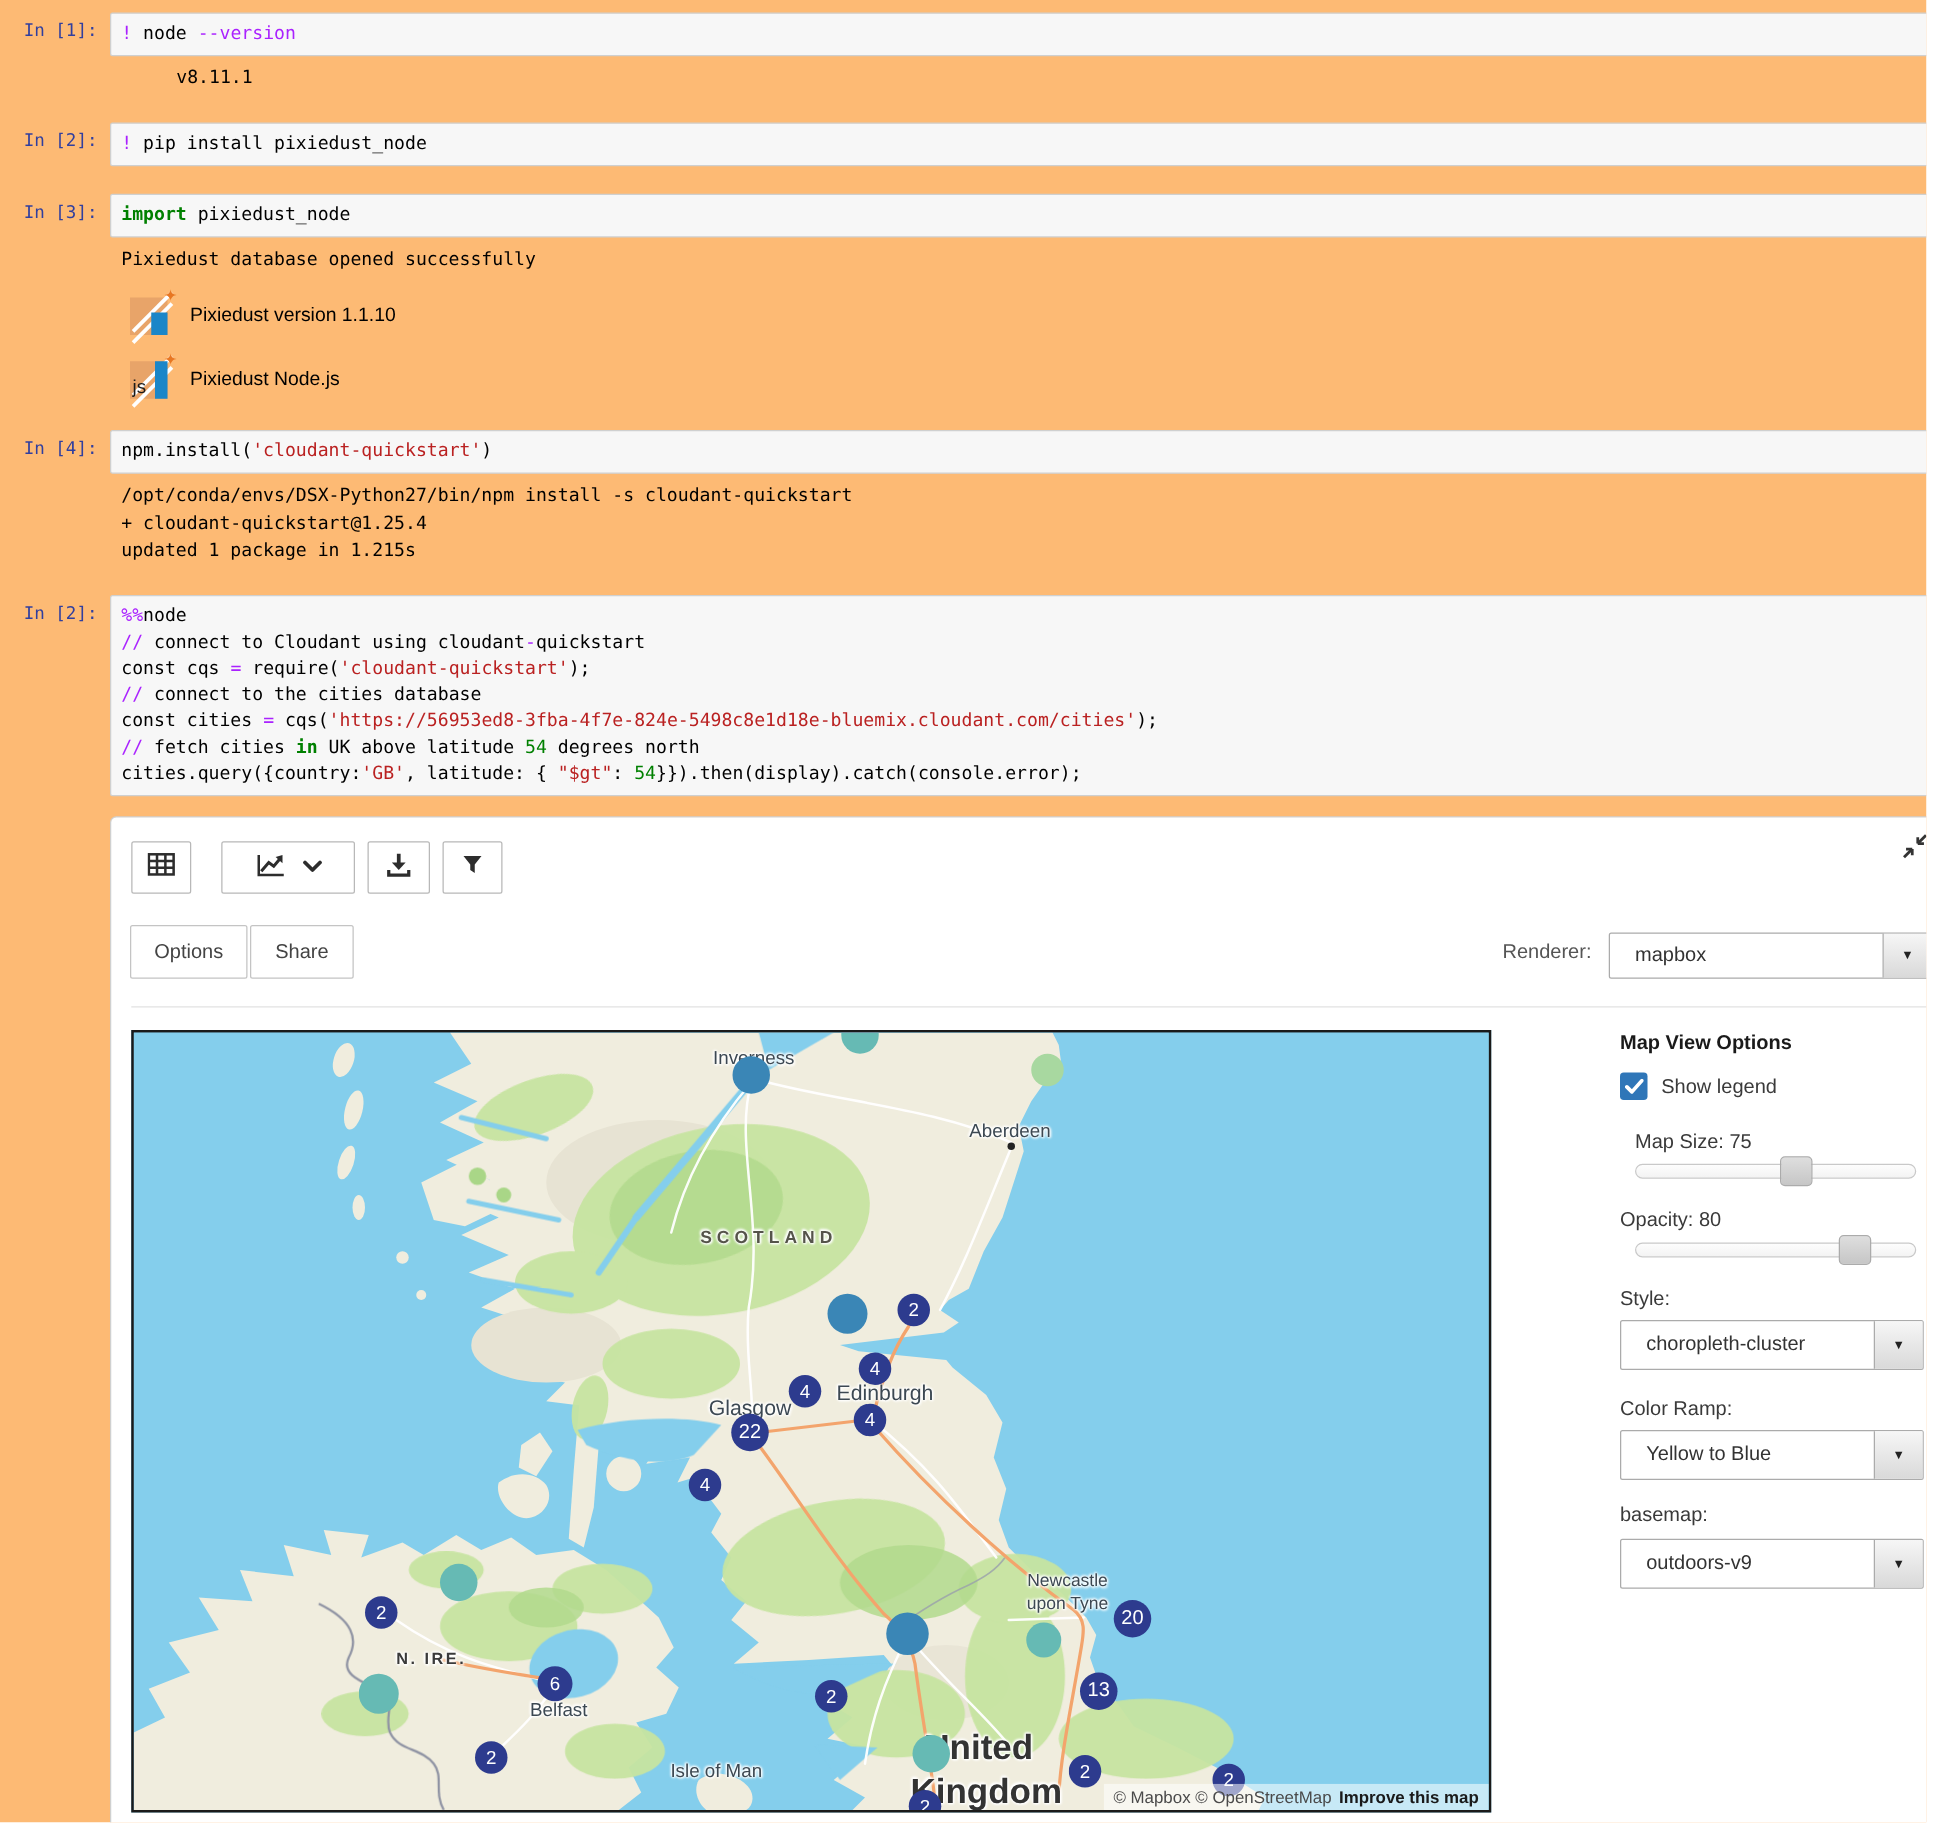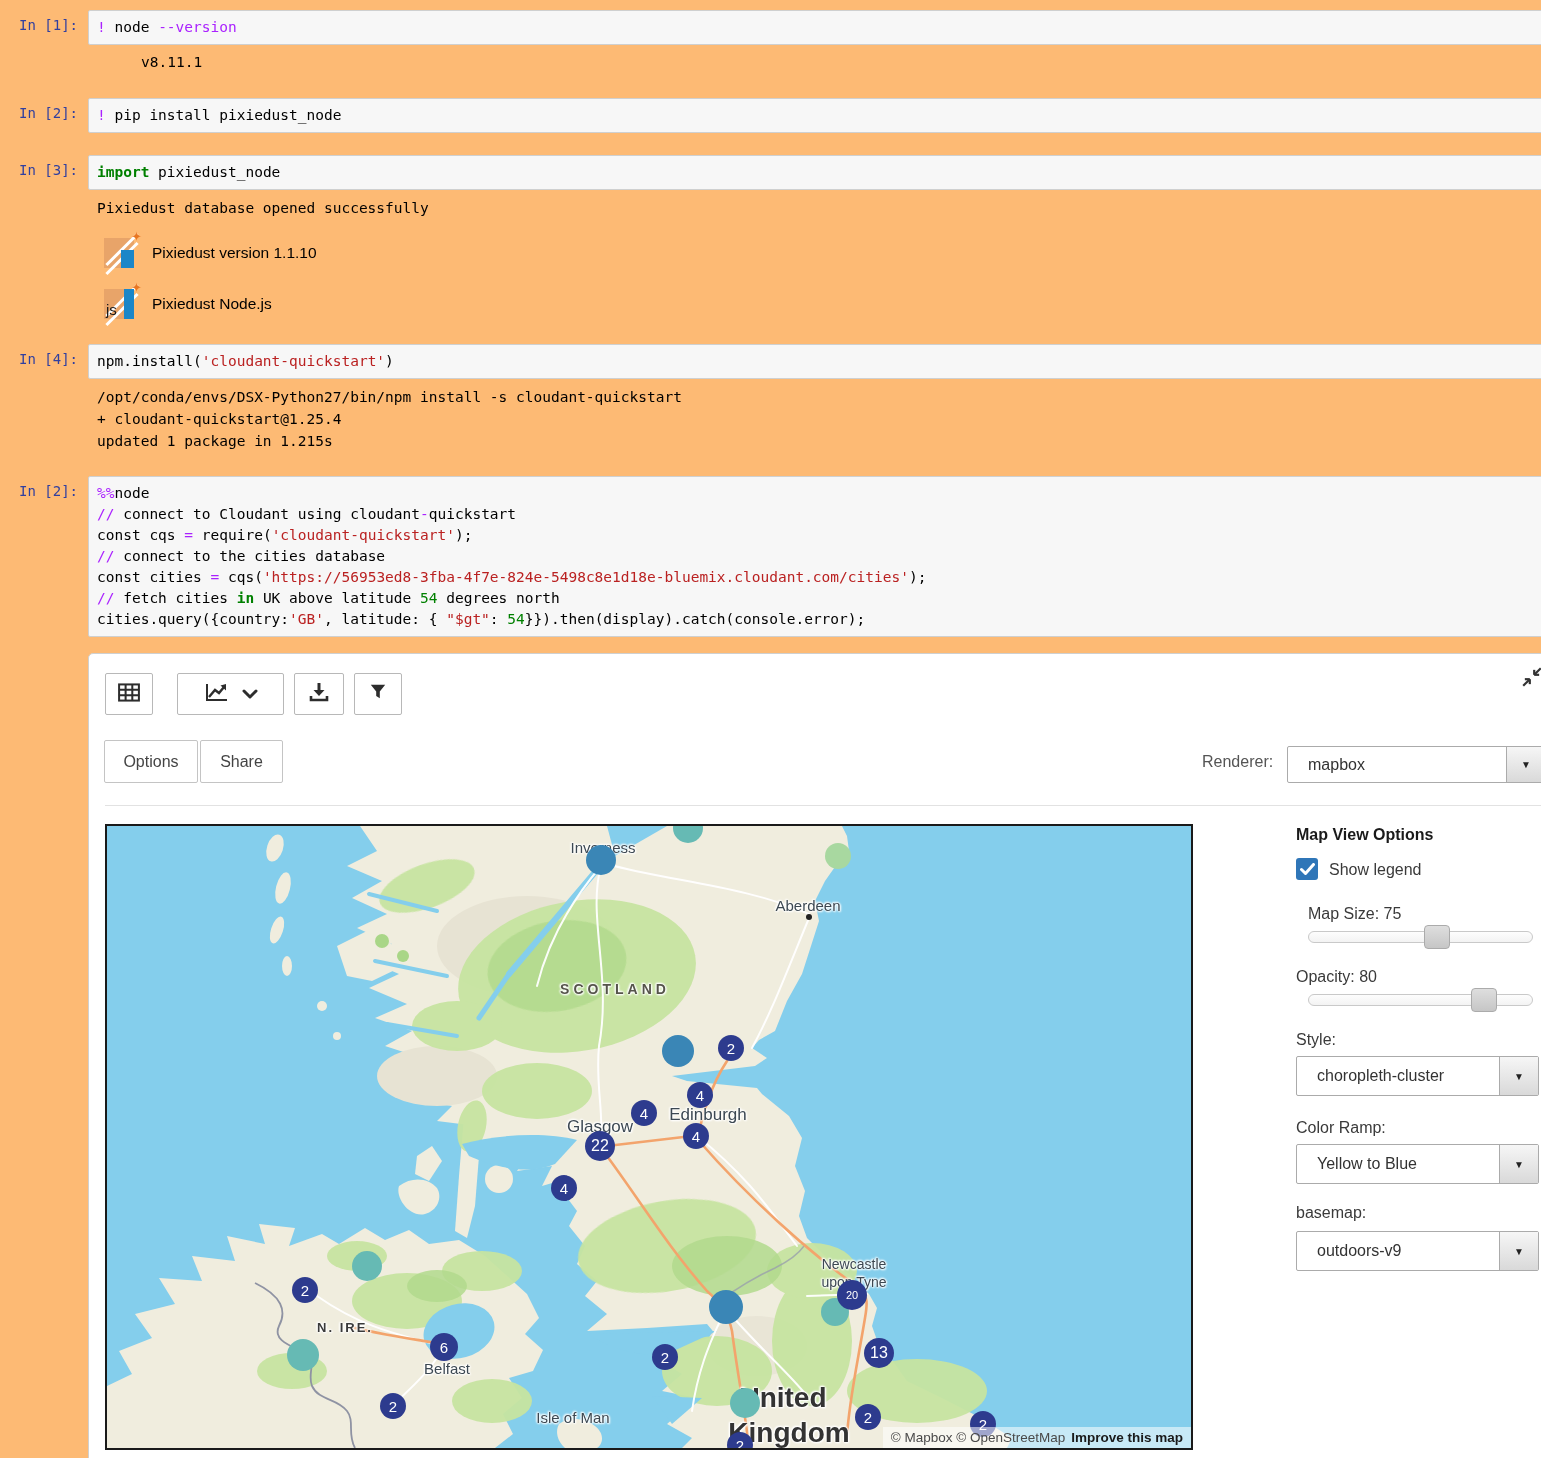--- a/index.html
+++ b/index.html
@@ -319,21 +319,21 @@
           <div class="marker" style="left: 589px; top: 310px; width: 26px; height: 26px; background: rgb(45, 59, 142);">4</div>
           <div class="marker" style="left: 493px; top: 320px; width: 30px; height: 30px; background: rgb(45, 59, 142); font-size: 16px;">22</div>
           <div class="marker" style="left: 457px; top: 362px; width: 26px; height: 26px; background: rgb(45, 59, 142);">4</div>
           <div class="marker" style="left: 260px; top: 440px; width: 30px; height: 30px; background: rgb(102, 186, 180);"></div>
           <div class="marker" style="left: 198px; top: 464px; width: 26px; height: 26px; background: rgb(45, 59, 142);">2</div>
           <div class="marker" style="left: 196px; top: 529px; width: 32px; height: 32px; background: rgb(102, 186, 180);"></div>
           <div class="marker" style="left: 337px; top: 521px; width: 28px; height: 28px; background: rgb(45, 59, 142);">6</div>
           <div class="marker" style="left: 286px; top: 580px; width: 26px; height: 26px; background: rgb(45, 59, 142);">2</div>
           <div class="marker" style="left: 619px; top: 481px; width: 34px; height: 34px; background: rgb(58, 134, 182);"></div>
           <div class="marker" style="left: 728px; top: 486px; width: 28px; height: 28px; background: rgb(102, 186, 180);"></div>
-          <div class="marker" style="left: 745px; top: 469px; width: 30px; height: 30px; background: rgb(45, 59, 142); font-size: 11px;">20</div>
+          <div class="marker" style="left: 799px; top: 469px; width: 30px; height: 30px; background: rgb(45, 59, 142); font-size: 16px;">20</div>
           <div class="marker" style="left: 772px; top: 527px; width: 30px; height: 30px; background: rgb(45, 59, 142); font-size: 16px;">13</div>
           <div class="marker" style="left: 558px; top: 531px; width: 26px; height: 26px; background: rgb(45, 59, 142);">2</div>
           <div class="marker" style="left: 638px; top: 577px; width: 30px; height: 30px; background: rgb(102, 186, 180);"></div>
           <div class="marker" style="left: 761px; top: 591px; width: 26px; height: 26px; background: rgb(45, 59, 142);">2</div>
           <div class="marker" style="left: 876px; top: 598px; width: 26px; height: 26px; background: rgb(45, 59, 142);">2</div>
           <div class="marker" style="left: 633px; top: 619px; width: 26px; height: 26px; background: rgb(45, 59, 142);">2</div>
           <div style="position: absolute; width: 6px; height: 6px; border-radius: 50%; background: rgb(34, 34, 34); transform: translate(-50%, -50%); left: 702px; top: 91px;"></div>
         </div>
       <div class="attribution">
         <span>© Mapbox © OpenStreetMap</span>

